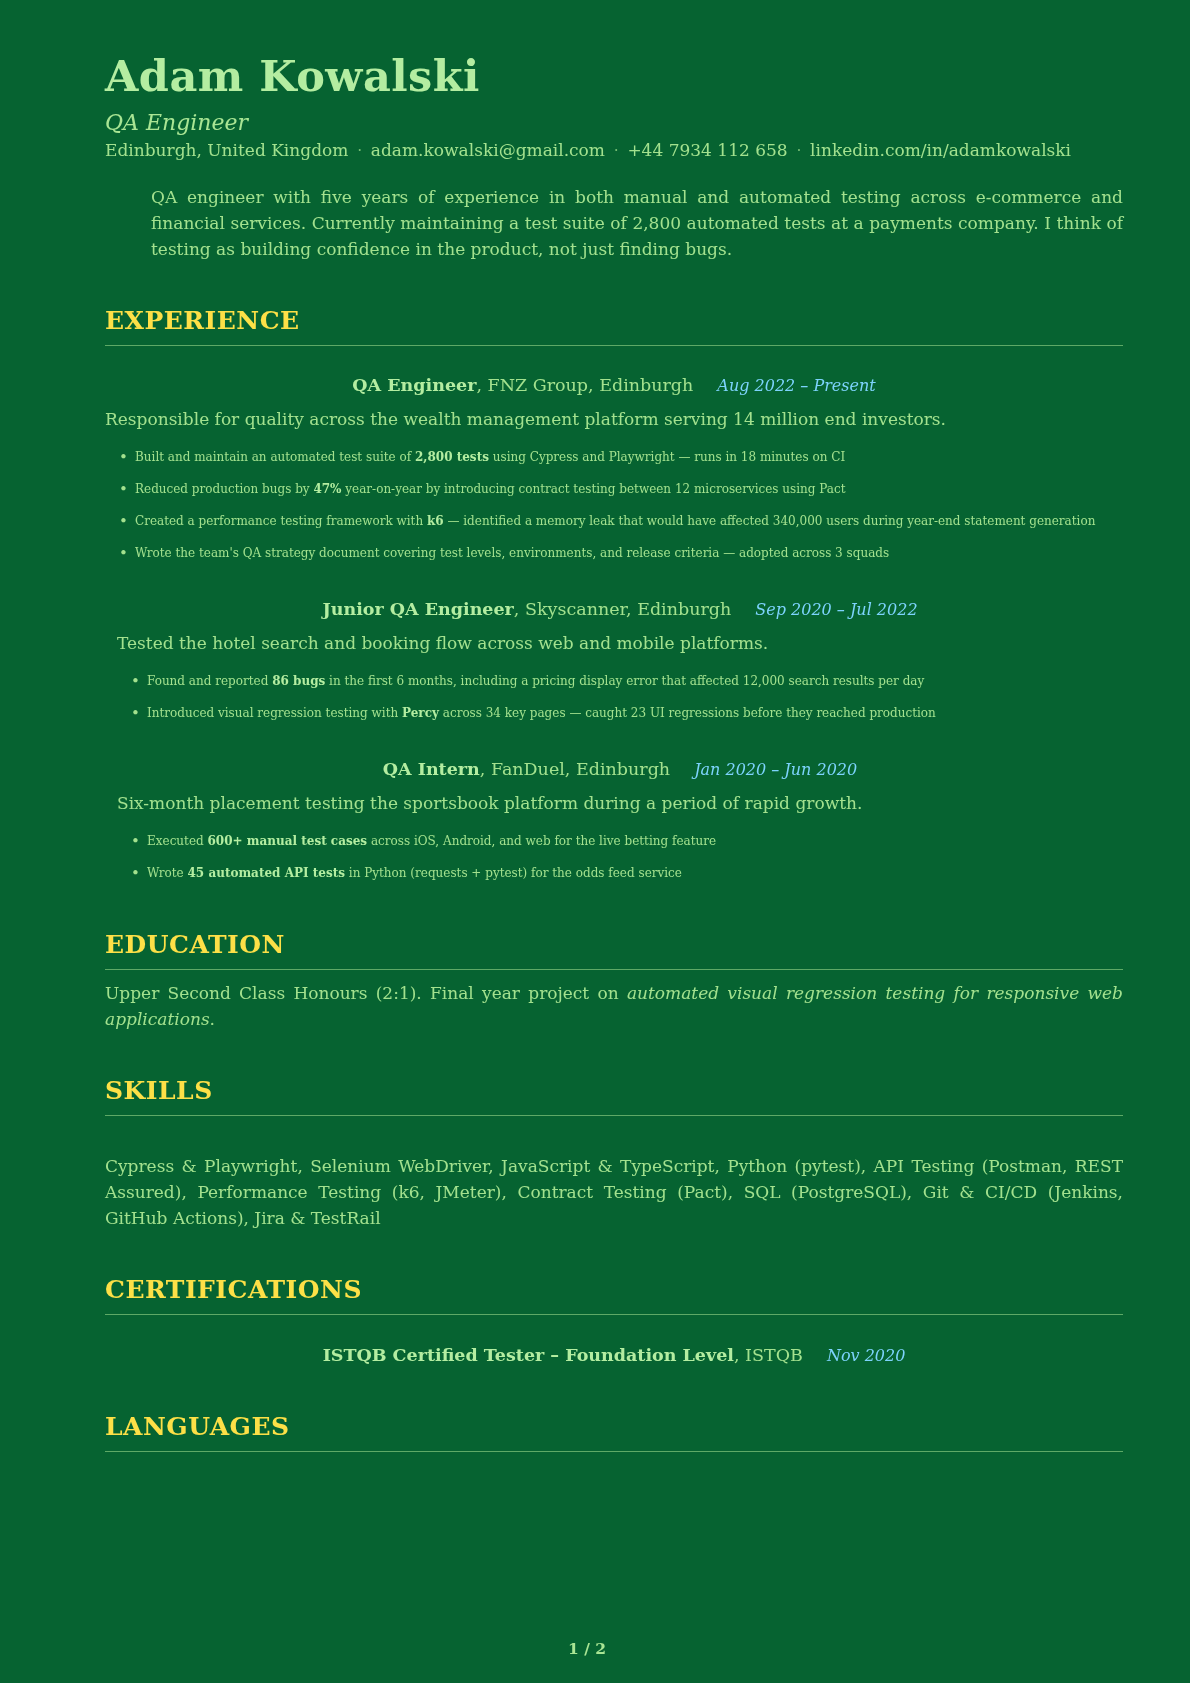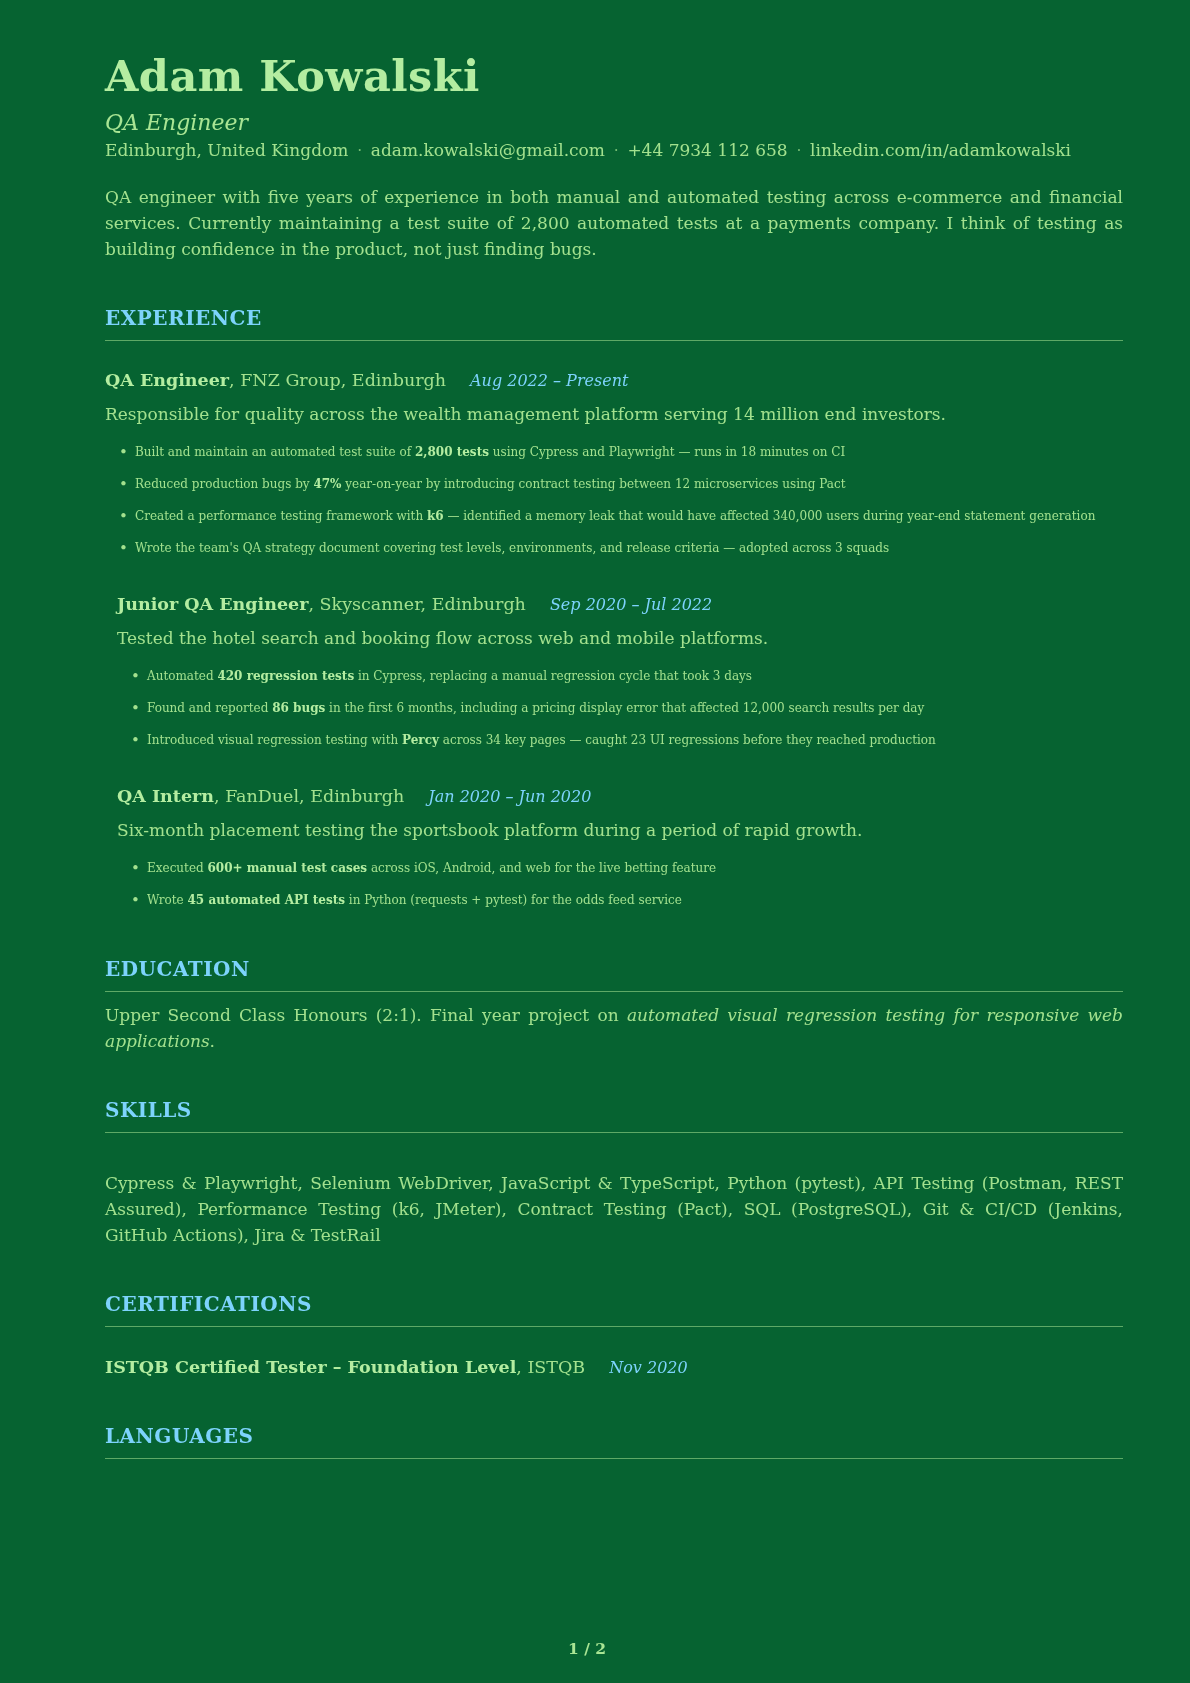--- a/index.html
+++ b/index.html
@@ -21,30 +21,30 @@
 
   
   h1.name {
     margin: 0; font-size: 43px; line-height: 1.15;
     font-weight: 700; color: #b4eda1; letter-spacing: 0.5px;
   }
   .title { font-size: 22px; font-style: italic; margin-top: 9px; color: #a9e594; }
   .contact { font-size: 17px; margin-top: 5px; }
   .contact .sep { display: inline-block; margin: 0 9px; opacity: 0.75; font-size: 14px; vertical-align: 1px; }
   .para { font-size: 17px; line-height: 26px; text-align: justify; margin: 0; }
-  .summary { margin-top: 24px; }
+  .summary { margin-top: 24px; margin-left: 46px; }
 
   
   .section { margin-top: 44px; }
   .sec-head {
-    margin: 0; font-size: 20px; font-weight: 700; color: #7dd3fc;
+    margin: 0; font-size: 25px; font-weight: 700; color: #fde047;
     letter-spacing: 0.5px; padding-bottom: 10px;
     border-bottom: 1px solid rgba(167, 227, 146, 0.55);
   }
-  .row { display: flex; justify-content: flex-start; align-items: baseline; font-size: 17.5px; line-height: 24px; }
+  .row { display: flex; justify-content: center; align-items: baseline; font-size: 17.5px; line-height: 24px; }
   .dates { font-style: italic; font-size: 16px; white-space: nowrap; margin-left: 24px; color: #7dd3fc; font-weight: 400; }
 
   
   .job { margin-top: 27px; }
   .job + .job { margin-top: 31px; margin-left: 12px; }
   .job-summary { margin-top: 8px; }
   ul.bullets { margin: 12px 0 0 0; padding: 0 0 0 30px; list-style: none; }
   ul.bullets li { position: relative; font-size: 12px; line-height: 26px; margin-bottom: 6px; text-align: justify; }
   ul.bullets li::before { content: "\2022"; position: absolute; left: -16px; top: 0; font-size: 15px; }
 
@@ -95,21 +95,20 @@
           </ul>
   </article>
 
   <article class="job">
     <div class="row">
       <div><span class="strong">Junior QA Engineer</span><span>, Skyscanner, Edinburgh</span></div>
       <span class="dates">Sep 2020 – Jul 2022</span>
     </div>
     <p class="para job-summary">Tested the hotel search and booking flow across web and mobile platforms.</p>
     <ul class="bullets">
-            <li><span>Automated </span><span class="strong">420 regression tests</span><span> in Cypress, replacing a manual regression cycle that took 3 days</span></li>
             <li><span>Found and reported </span><span class="strong">86 bugs</span><span> in the first 6 months, including a pricing display error that affected 12,000 search results per day</span></li>
             <li><span>Introduced visual regression testing with </span><span class="strong">Percy</span><span> across 34 key pages — caught 23 UI regressions before they reached production</span></li>
           </ul>
   </article>
 
   <article class="job">
     <div class="row">
       <div><span class="strong">QA Intern</span><span>, FanDuel, Edinburgh</span></div>
       <span class="dates">Jan 2020 – Jun 2020</span>
     </div>

